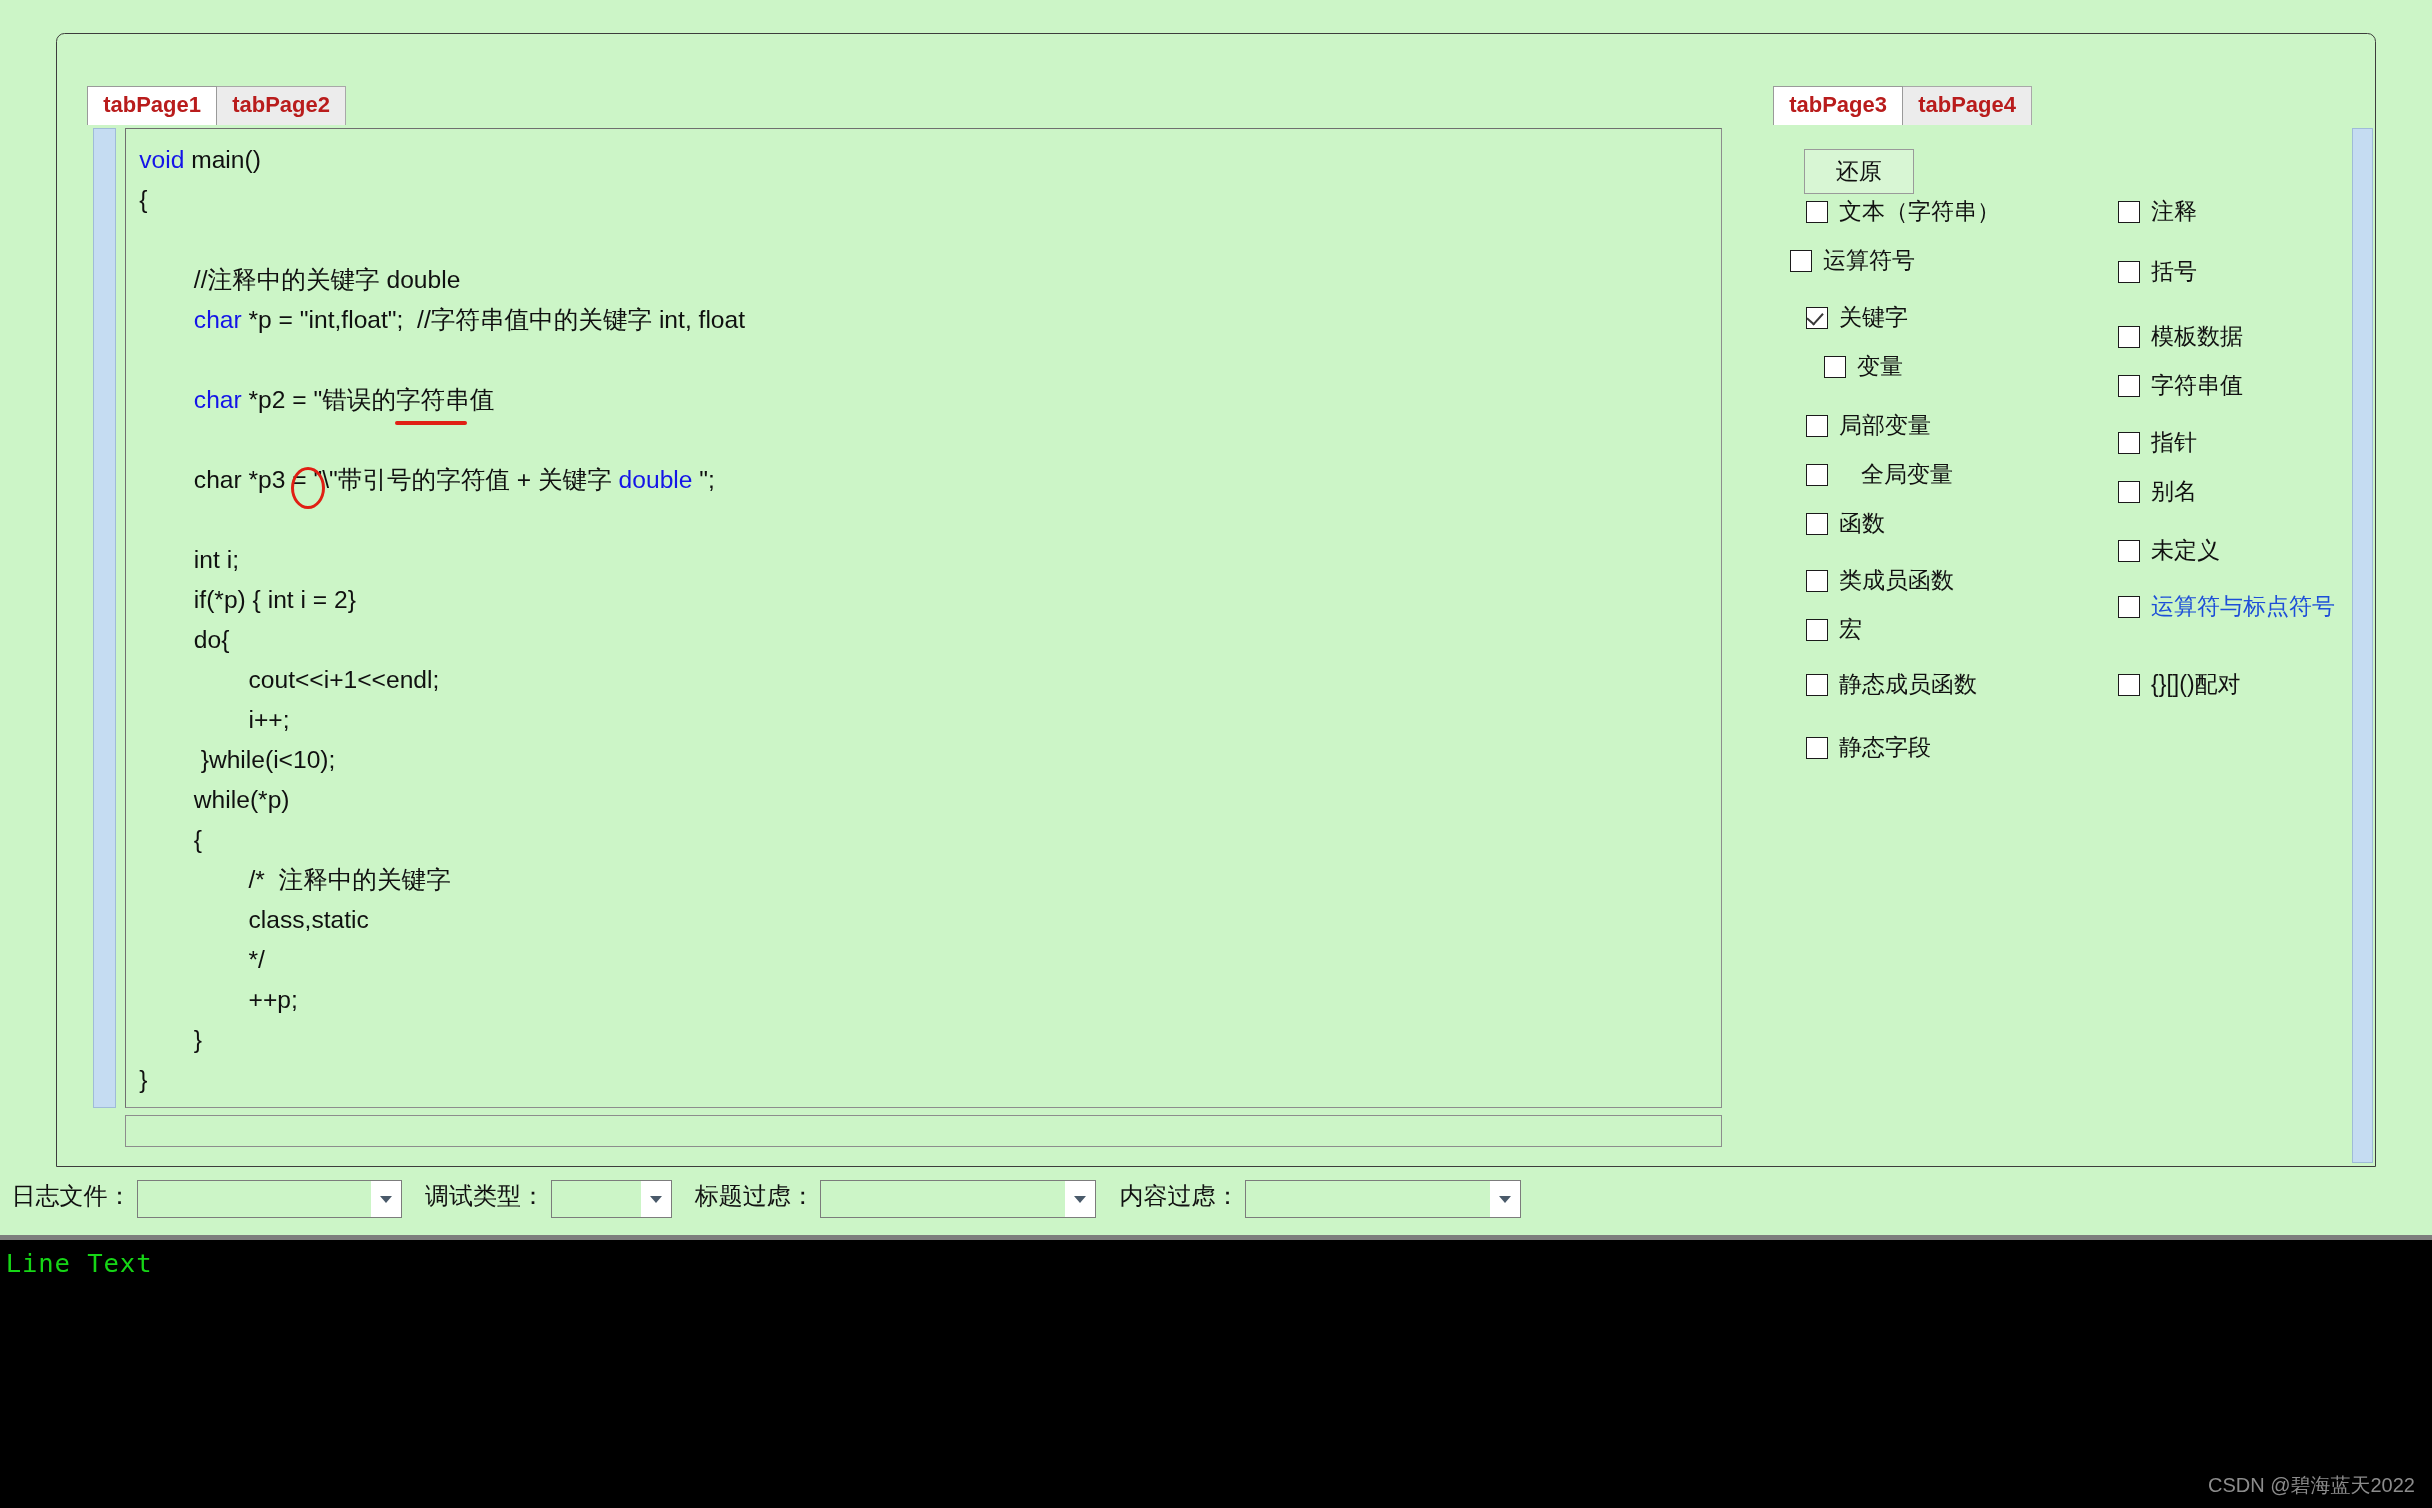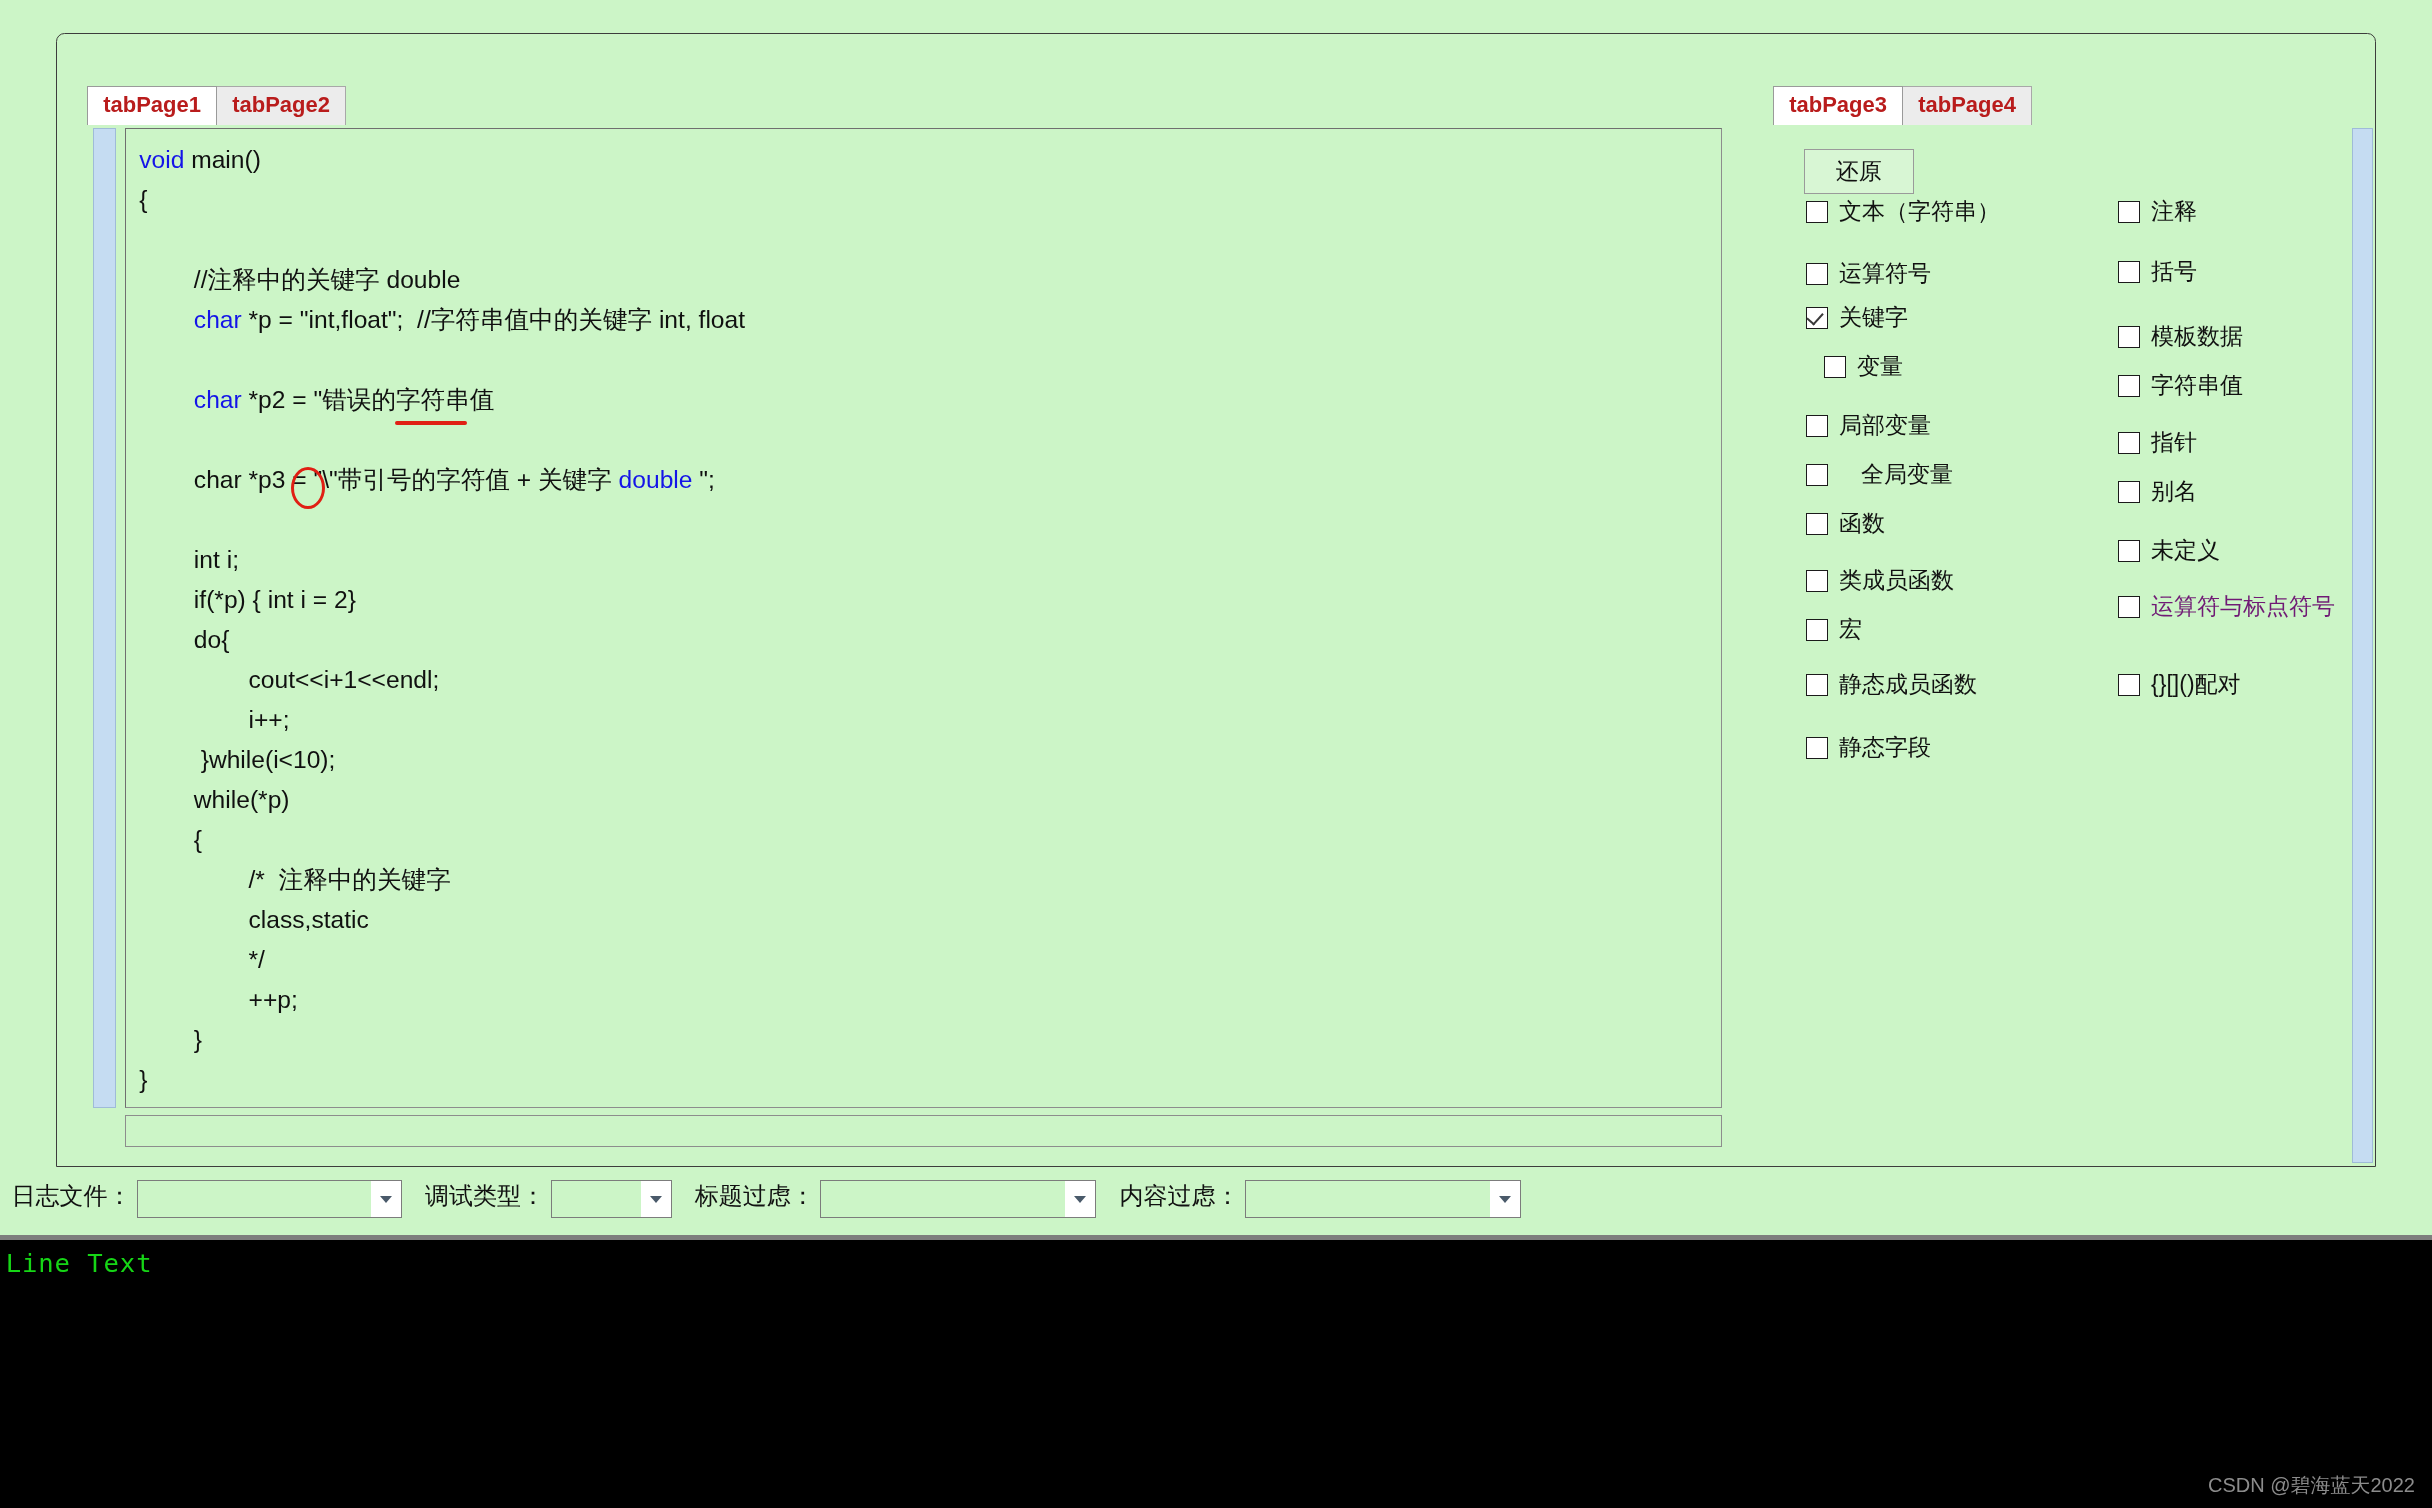--- a/index.html
+++ b/index.html
@@ -131,21 +131,21 @@
   .cbox{
     width:22px;height:22px;border:1.9px solid #1b1b1b;background:#fff;
     box-sizing:border-box;flex:none;margin-right:11.4px;
     position:relative;
   }
   .cbox.checked::after{
     content:"";position:absolute;left:3.8px;top:1.9px;width:7.6px;height:13.2px;
     border:solid #3a3a3a;border-width:0 2.8px 2.8px 0;transform:rotate(42deg);
   }
   .cb-label{font-size:23px;color:#111;white-space:nowrap;line-height:1;}
-  .cb-label.red{color:#701a75;}
+  .cb-label.red{color:#1d4ed8;}
   #vbar-right{
     position:absolute;right:0px;top:45px;width:21px;height:1035px;
     background:#c5dcf2;border:0.9px solid #9fbbd8;box-sizing:border-box;
   }
 
   
   #filterbar{
     position:absolute;left:0;top:1180px;width:1964px;height:55px;
     background:#ccf5c7;display:flex;
   }
@@ -209,21 +209,21 @@
       <div class="tab">tabPage4</div>
     </div>
 
     <div id="right-body">
       <div id="restore-btn">还原</div>
       <div id="cb-left-col">
           <div class="cb-row" style="left: 40px; top: 72px;">
             <div class="cbox"></div>
             <div class="cb-label">文本（字符串）</div>
           </div>
-          <div class="cb-row" style="left: 40px; top: 121px; margin-top: 13px;">
+          <div class="cb-row" style="left: 24px; top: 121px;">
             <div class="cbox"></div>
             <div class="cb-label">运算符号</div>
           </div>
           <div class="cb-row" style="left: 40px; top: 178px;">
             <div class="cbox checked"></div>
             <div class="cb-label">关键字</div>
           </div>
           <div class="cb-row" style="left: 40px; top: 227px; margin-left: 18px;">
             <div class="cbox"></div>
             <div class="cb-label">变量</div>

